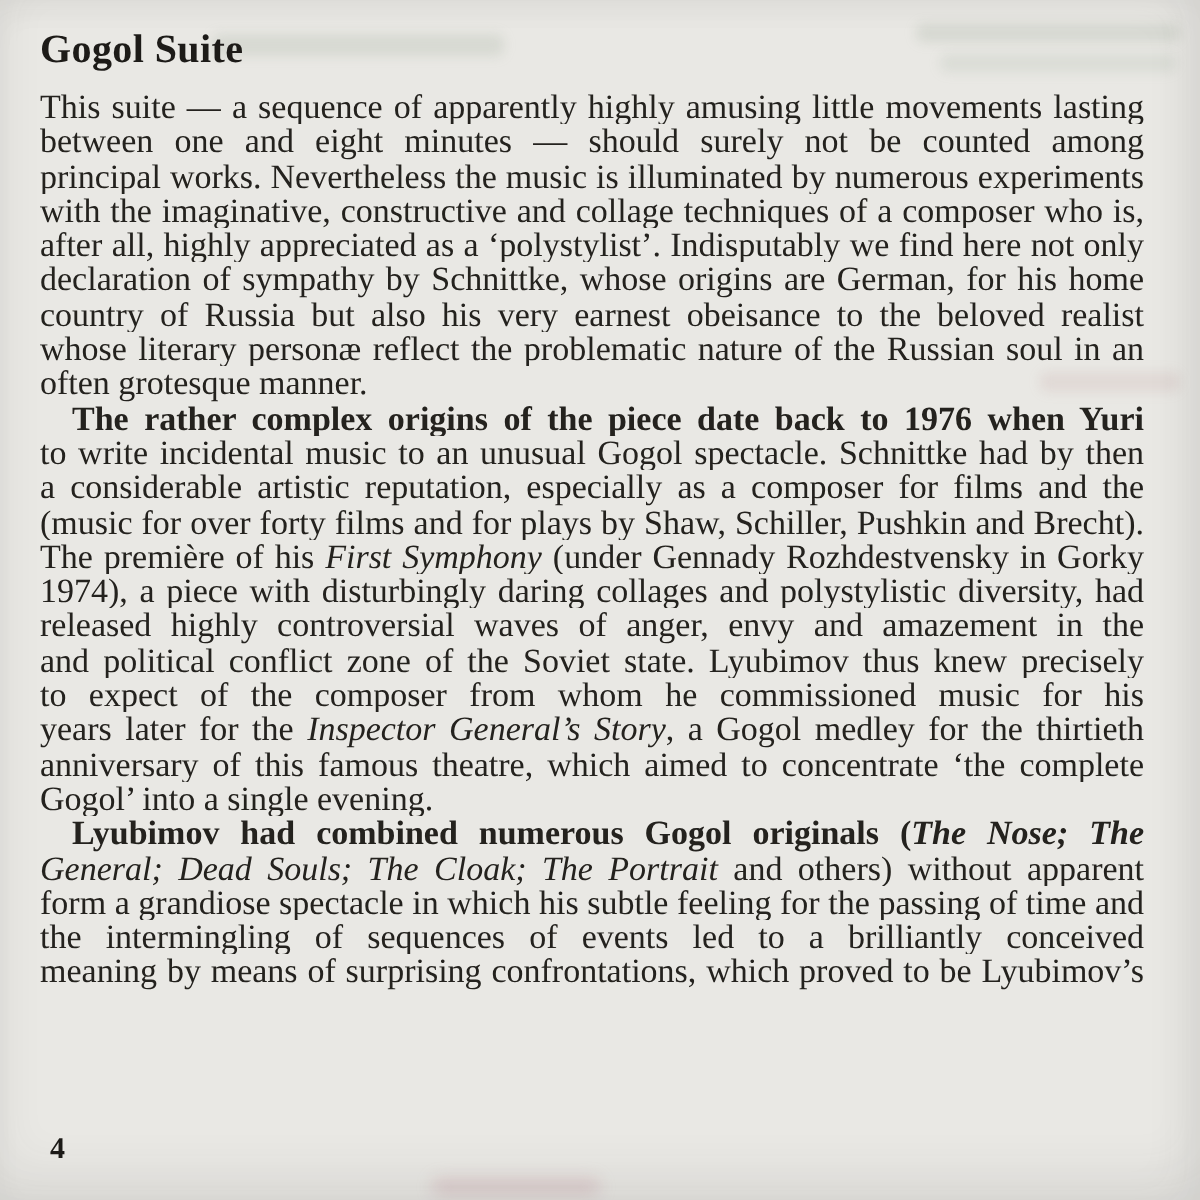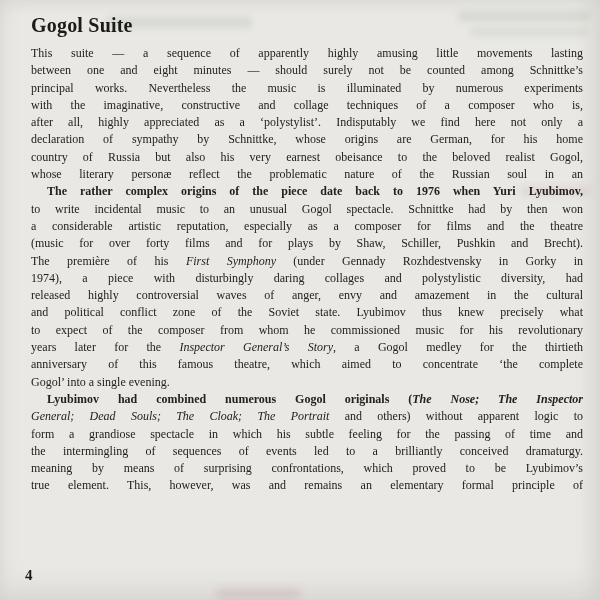--- a/index.html
+++ b/index.html
@@ -10,27 +10,27 @@
     color:#24221e;
     position:relative;
     overflow:hidden;
   }
   .paper-vignette {
     position:absolute; inset:0; pointer-events:none;
     box-shadow: inset 0 -14px 24px rgba(60,60,50,0.07),
                 inset -10px 0 20px rgba(60,60,50,0.05),
                 inset 0 6px 14px rgba(60,60,50,0.03);
   }
-  .text-block { position:absolute; left:31px; top:13px; width:552px; }
+  .text-block { position:absolute; left:20px; top:13px; width:552px; }
   h1.title {
     font-size:20px; line-height:24px; margin:0 0 8px 0;
     font-weight:bold; letter-spacing:0.2px; color:#1d1b18;
   }
   .line {
-    font-size:12px; line-height:17.3px; height:17.3px;
+    font-size:17px; line-height:17.3px; height:17.3px;
     text-align:justify; text-align-last:justify;
     overflow:hidden; white-space:nowrap;
   }
   .line span { white-space:normal; }
   .line { white-space:normal; }
   .line.end { text-align-last:left; }
   .line.indent { text-indent:16px;font-weight:bold; }
   .page-number {
     position:absolute; left:25px; top:567px;
     font-size:15px; font-weight:bold; color:#1d1b18;
@@ -57,20 +57,21 @@
 
   <div>
     <div class="line"><span>This suite — a sequence of apparently highly amusing little movements lasting</span></div>
     <div class="line"><span>between one and eight minutes — should surely not be counted among Schnittke’s</span></div>
     <div class="line"><span>principal works. Nevertheless the music is illuminated by numerous experiments</span></div>
     <div class="line"><span>with the imaginative, constructive and collage techniques of a composer who is,</span></div>
     <div class="line"><span>after all, highly appreciated as a ‘polystylist’. Indisputably we find here not only a</span></div>
     <div class="line"><span>declaration of sympathy by Schnittke, whose origins are German, for his home</span></div>
     <div class="line"><span>country of Russia but also his very earnest obeisance to the beloved realist Gogol,</span></div>
     <div class="line"><span>whose literary personæ reflect the problematic nature of the Russian soul in an</span></div>
+    <div class="line end"><span>often grotesque manner.</span></div>
   </div>
 
   <div>
     <div class="line indent"><span>The rather complex origins of the piece date back to 1976 when Yuri Lyubimov,</span></div>
     <div class="line"><span>to write incidental music to an unusual Gogol spectacle. Schnittke had by then won</span></div>
     <div class="line"><span>a considerable artistic reputation, especially as a composer for films and the theatre</span></div>
     <div class="line"><span>(music for over forty films and for plays by Shaw, Schiller, Pushkin and Brecht).</span></div>
     <div class="line"><span>The première of his </span><span style="font-style: italic;">First Symphony</span><span> (under Gennady Rozhdestvensky in Gorky in</span></div>
     <div class="line"><span>1974), a piece with disturbingly daring collages and polystylistic diversity, had</span></div>
     <div class="line"><span>released highly controversial waves of anger, envy and amazement in the cultural</span></div>
@@ -80,19 +81,18 @@
     <div class="line"><span>anniversary of this famous theatre, which aimed to concentrate ‘the complete</span></div>
     <div class="line end"><span>Gogol’ into a single evening.</span></div>
   </div>
 
   <div>
     <div class="line indent"><span>Lyubimov had combined numerous Gogol originals (</span><span style="font-style: italic;">The Nose; The Inspector</span></div>
     <div class="line"><span style="font-style: italic;">General; Dead Souls; The Cloak; The Portrait</span><span> and others) without apparent logic to</span></div>
     <div class="line"><span>form a grandiose spectacle in which his subtle feeling for the passing of time and</span></div>
     <div class="line"><span>the intermingling of sequences of events led to a brilliantly conceived dramaturgy.</span></div>
     <div class="line"><span>meaning by means of surprising confrontations, which proved to be Lyubimov’s</span></div>
-    <div class="line"><span>true element. This, however, was and remains an elementary formal principle of</span></div>
   </div>
 </div>
 
 <div class="page-number">4</div>
 
 <div class="paper-vignette"></div>
 
 </body></html>

